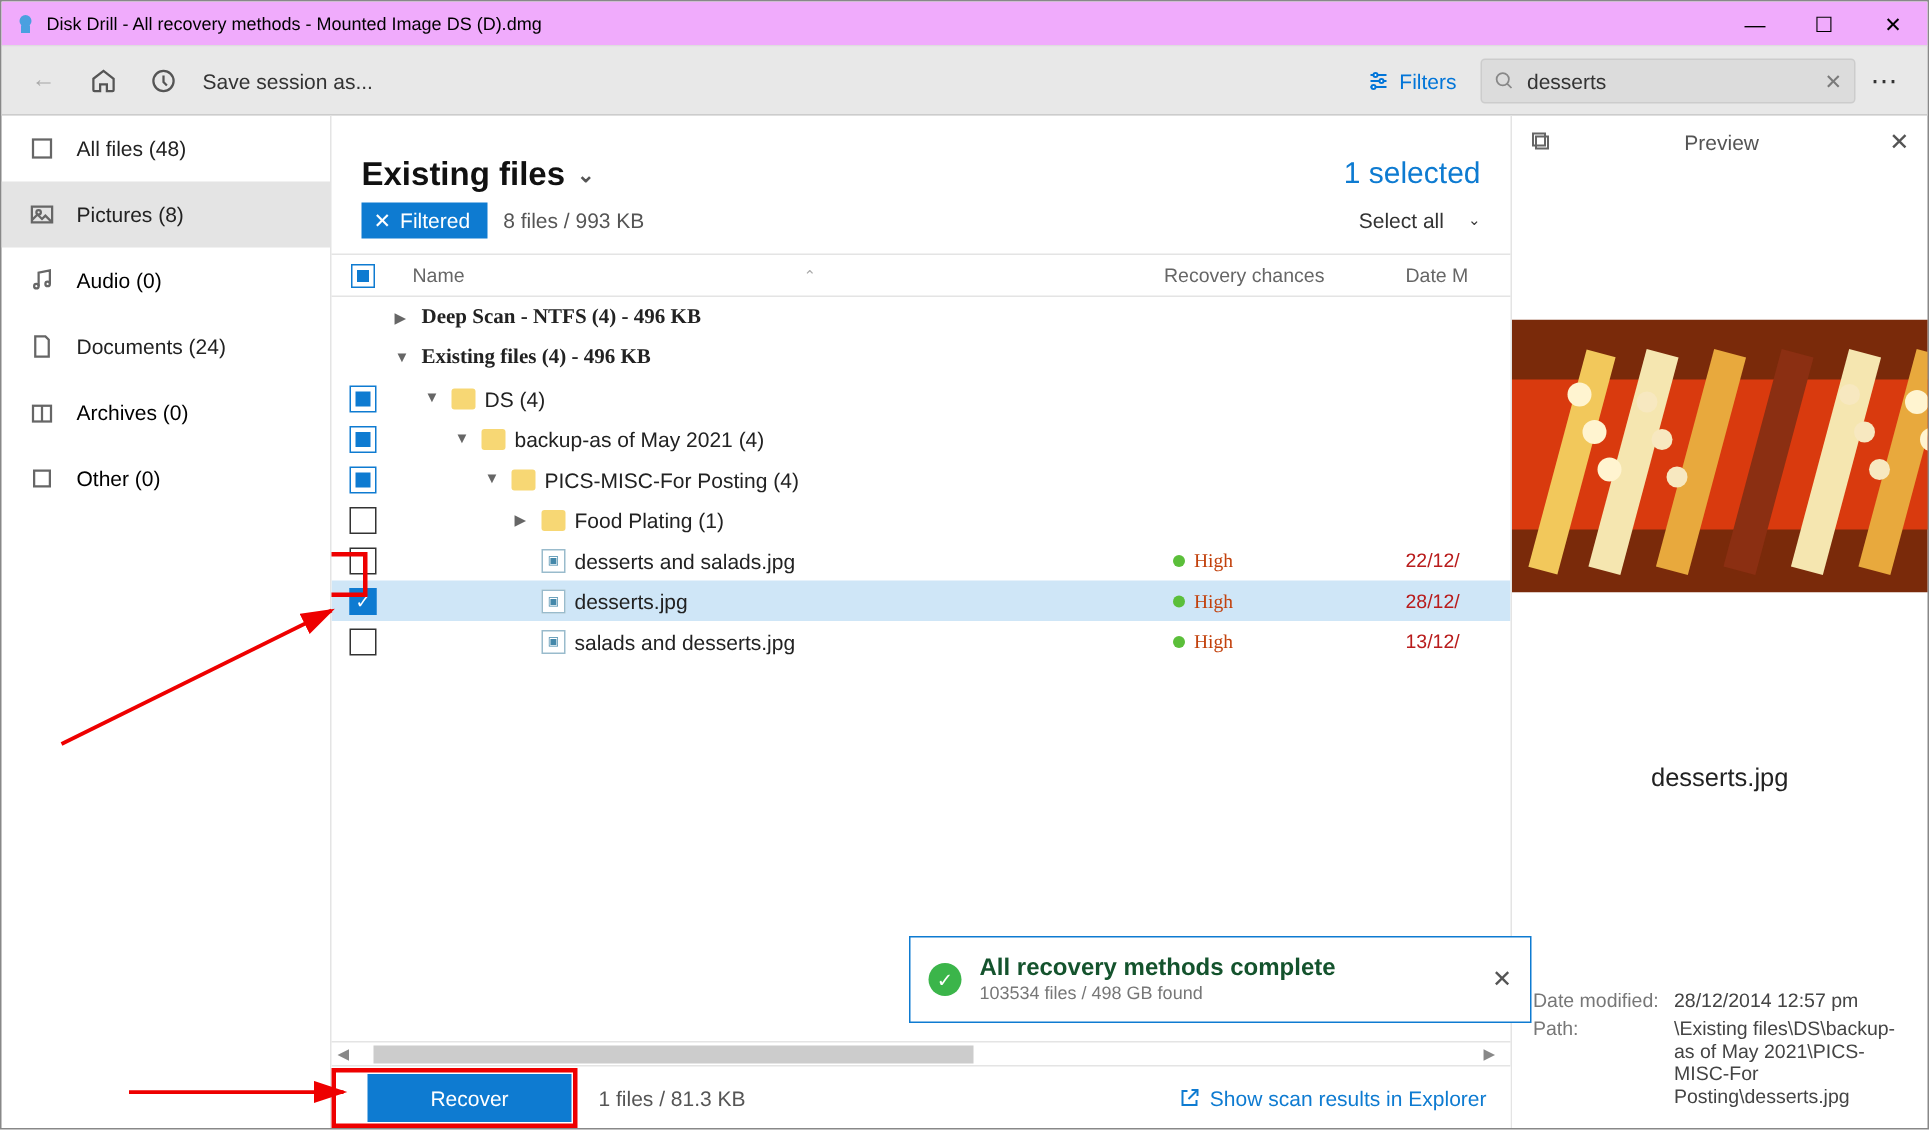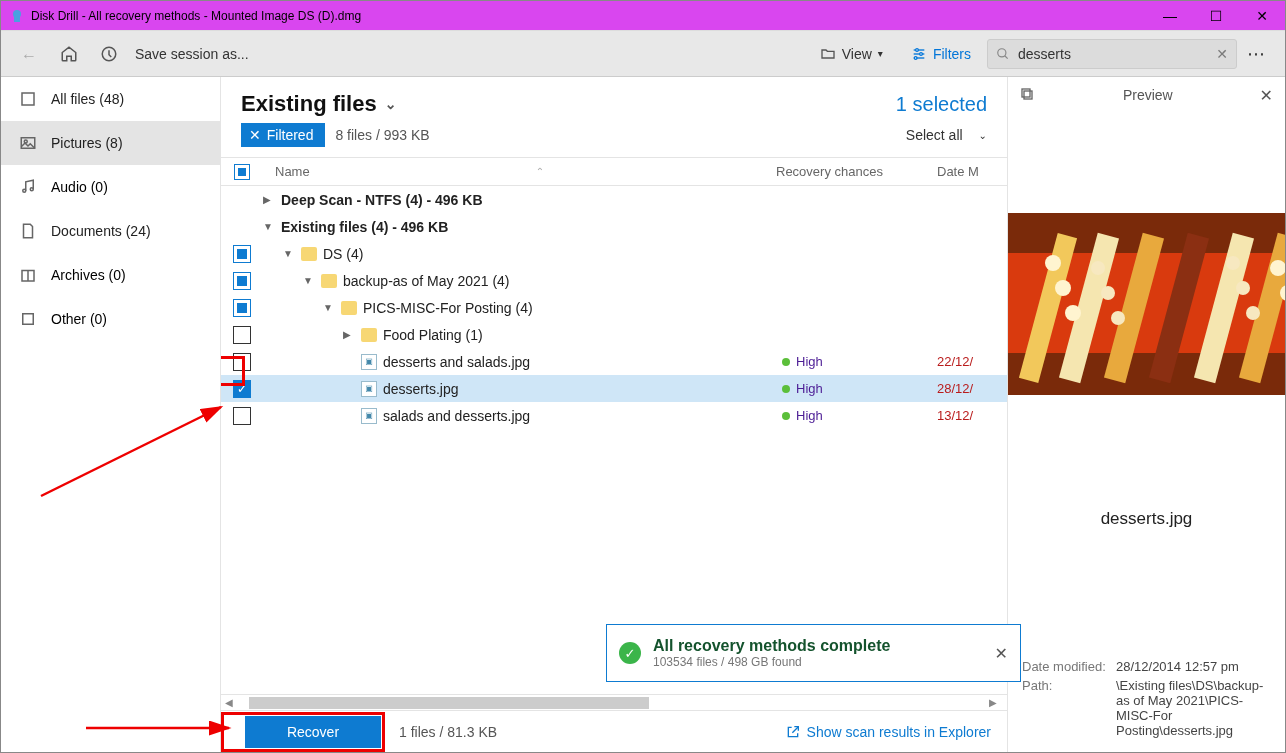--- a/index.html
+++ b/index.html
@@ -1,19 +1,19 @@
 <!DOCTYPE html>
 <html><head>
 <meta charset="utf-8">
 <style>
 * { box-sizing: border-box; margin: 0; padding: 0; font-family: "Segoe UI", Arial, sans-serif; }
 body { background: #fff; width: 1286px; height: 753px; overflow: hidden; position: relative; border: 1px solid #888; }
 
 
-.titlebar { height: 30px; display: flex; align-items: center; padding-left: 8px; background: #d946ef; border-bottom: 1px solid #ddd; }
+.titlebar { height: 30px; display: flex; align-items: center; padding-left: 8px; background: #f0abfc; border-bottom: 1px solid #ddd; }
 .titlebar .app-icon { width: 16px; height: 16px; margin-right: 6px; }
 .titlebar .title { font-size: 12px; color: #000; flex: 1; }
 .titlebar .win-controls { display: flex; }
 .titlebar .win-btn { width: 46px; height: 30px; display: flex; align-items: center; justify-content: center; font-size: 14px; }
 
 
 .toolbar { height: 46px; background: #e8e8e8; border-bottom: 1px solid #ccc; display: flex; align-items: center; padding: 0 8px; gap: 0; }
 .toolbar .tb-btn { width: 40px; height: 46px; display: flex; align-items: center; justify-content: center; color: #555; }
 .toolbar .tb-text { font-size: 14px; color: #333; margin-left: 6px; }
 .toolbar .spacer { flex: 1; }
@@ -28,21 +28,21 @@
 .main { display: flex; height: calc(100% - 76px); }
 
 
 .sidebar { width: 220px; border-right: 1px solid #e4e4e4; }
 .sidebar .side-item { height: 44px; display: flex; align-items: center; padding-left: 18px; gap: 14px; font-size: 14px; color: #222; cursor: pointer; }
 .sidebar .side-item.active { background: #e4e4e4; }
 .sidebar .side-item.muted { color: #000000; }
 .sidebar .side-icon { width: 18px; height: 18px; color: #666; }
 
 
-.content { flex: 1; display: flex; flex-direction: column; position: relative; }
+.content { flex: 1; display: flex; flex-direction: column; position: relative; margin-top: 12px; }
 .content-header { padding: 14px 20px 0 20px; display: flex; align-items: center; }
 .content-title { font-size: 22px; font-weight: 600; color: #111; display: flex; align-items: center; gap: 8px; }
 .content-header .selected-count { margin-left: auto; font-size: 20px; color: #0e7bd1; }
 .subheader { padding: 6px 20px 10px 20px; display: flex; align-items: center; gap: 10px; border-bottom: 1px solid #e4e4e4; }
 .filtered-chip { background: #0e7bd1; color: #fff; padding: 4px 12px 4px 8px; font-size: 14px; display: flex; align-items: center; gap: 6px; }
 .filtered-chip .x { font-size: 14px; }
 .sub-count { font-size: 14px; color: #555; }
 .select-all { margin-left: auto; font-size: 14px; color: #333; display: flex; align-items: center; gap: 16px; }
 
 
@@ -57,23 +57,23 @@
 .row { height: 27px; display: flex; align-items: center; padding-left: 10px; gap: 10px; font-size: 14px; color: #222; }
 .row .chk { width: 18px; height: 18px; border: 1px solid #333; display:flex; align-items:center; justify-content:center; background:#fff;}
 .row .chk.outer-fill { border-color:#0e7bd1; display:flex; align-items:center; justify-content:center;}
 .row .chk.outer-fill::after { content:''; width:10px; height:10px; background:#0e7bd1; }
 .row .chk.checked { background:#0e7bd1; border-color:#0e7bd1; color:#fff; font-size:12px;}
 .row .expand { width: 12px; color: #666; font-size: 10px; }
 .row .folder-icon { width: 16px; height: 14px; background:#f7d774; border-radius:2px; display:inline-block;}
 .row .file-icon { width: 16px; height: 16px; border:1px solid #9bc; background:#fff; display:flex; align-items:center; justify-content:center; font-size:8px; color:#48a;}
 .row .name { flex: 1; }
 .row .rec-dot { width:8px; height:8px; border-radius:50%; background:#5bbf3a; display:inline-block; margin-right:6px;}
-.row .rec { width: 145px; color:#4c1d95; font-size:13px;}
+.row .rec { width: 145px; color:#c2410c; font-size:13px;font-family:Liberation Serif, serif;}
 .row .date { width: 70px; color:#b91c1c; font-size:13px;}
-.row.bold .name { font-weight:600; }
+.row.bold .name { font-weight:600;font-family:Liberation Serif, serif; }
 .row.sel { background: #cfe6f7; }
 
 
 .toast { position:absolute; left:385px; bottom:70px; width:415px; border:1px solid #0e7bd1; background:#fff; padding:12px; display:flex; align-items:center; gap:12px;}
 .toast .check-circle { width:22px; height:22px; border-radius:50%; background:#3bb54a; color:#fff; display:flex; align-items:center; justify-content:center; font-size:13px;}
 .toast .t-title { font-size:16px; font-weight:600; color:#14532d;}
 .toast .t-sub { font-size:12px; color:#777;}
 .toast .t-close { margin-left:auto; color:#555; font-size:16px;}
 
 
@@ -127,27 +127,20 @@
       </svg>
     </div>
   <div class="tb-btn">
       <svg width="18" height="18" viewBox="0 0 24 24" fill="none" stroke="#555" stroke-width="2">
         <circle cx="12" cy="12" r="9"></circle>
         <path d="M12 7v6l3 3"></path>
       </svg>
     </div>
   <span class="tb-text">Save session as...</span>
   <div class="spacer"></div>
-  <div class="view-btn">
-    <svg width="16" height="16" viewBox="0 0 24 24" fill="none" stroke="#555" stroke-width="2">
-        <path d="M3 6h6l2 2h10v10H3z"></path>
-      </svg>
-    <span>View</span>
-    <span style="font-size:10px;">▾</span>
-  </div>
   <div class="filters-btn">
     <svg width="16" height="16" viewBox="0 0 24 24" fill="none" stroke="#0275d8" stroke-width="2">
         <line x1="4" y1="6" x2="20" y2="6"></line>
         <line x1="4" y1="12" x2="20" y2="12"></line>
         <line x1="4" y1="18" x2="20" y2="18"></line>
         <circle cx="9" cy="6" r="2" fill="#fff"></circle>
         <circle cx="15" cy="12" r="2" fill="#fff"></circle>
         <circle cx="7" cy="18" r="2" fill="#fff"></circle>
       </svg>
     <span>Filters</span>

